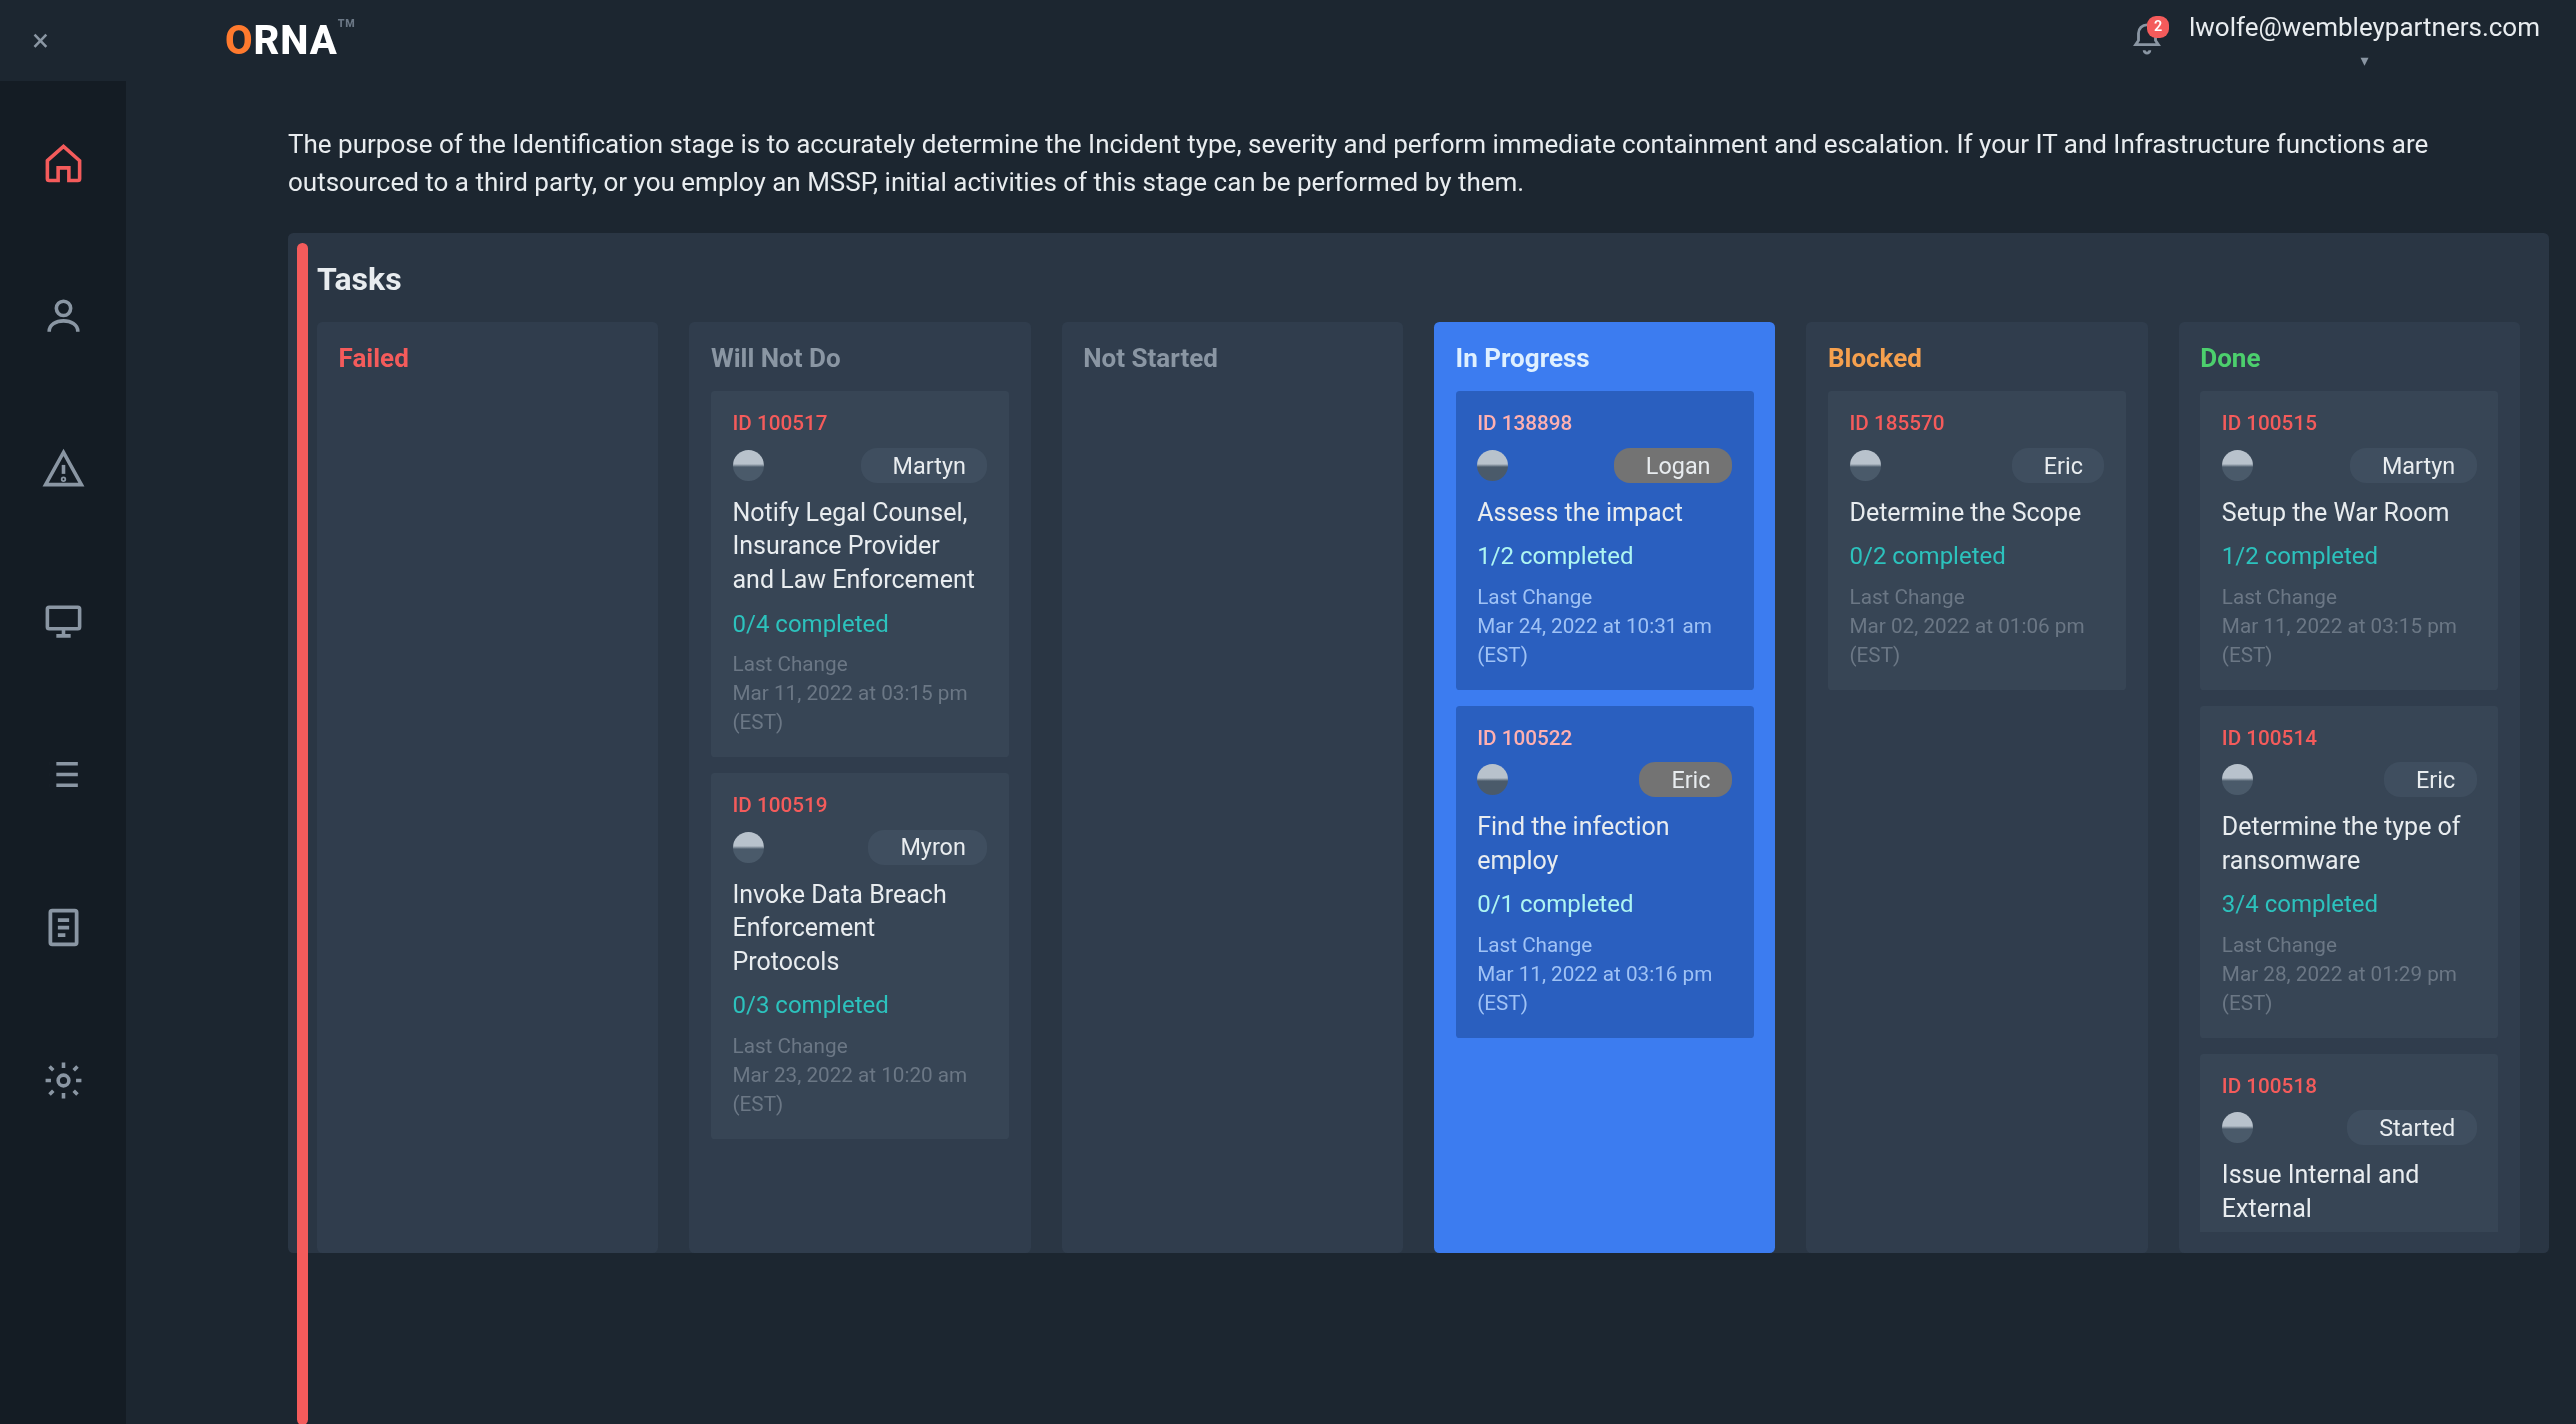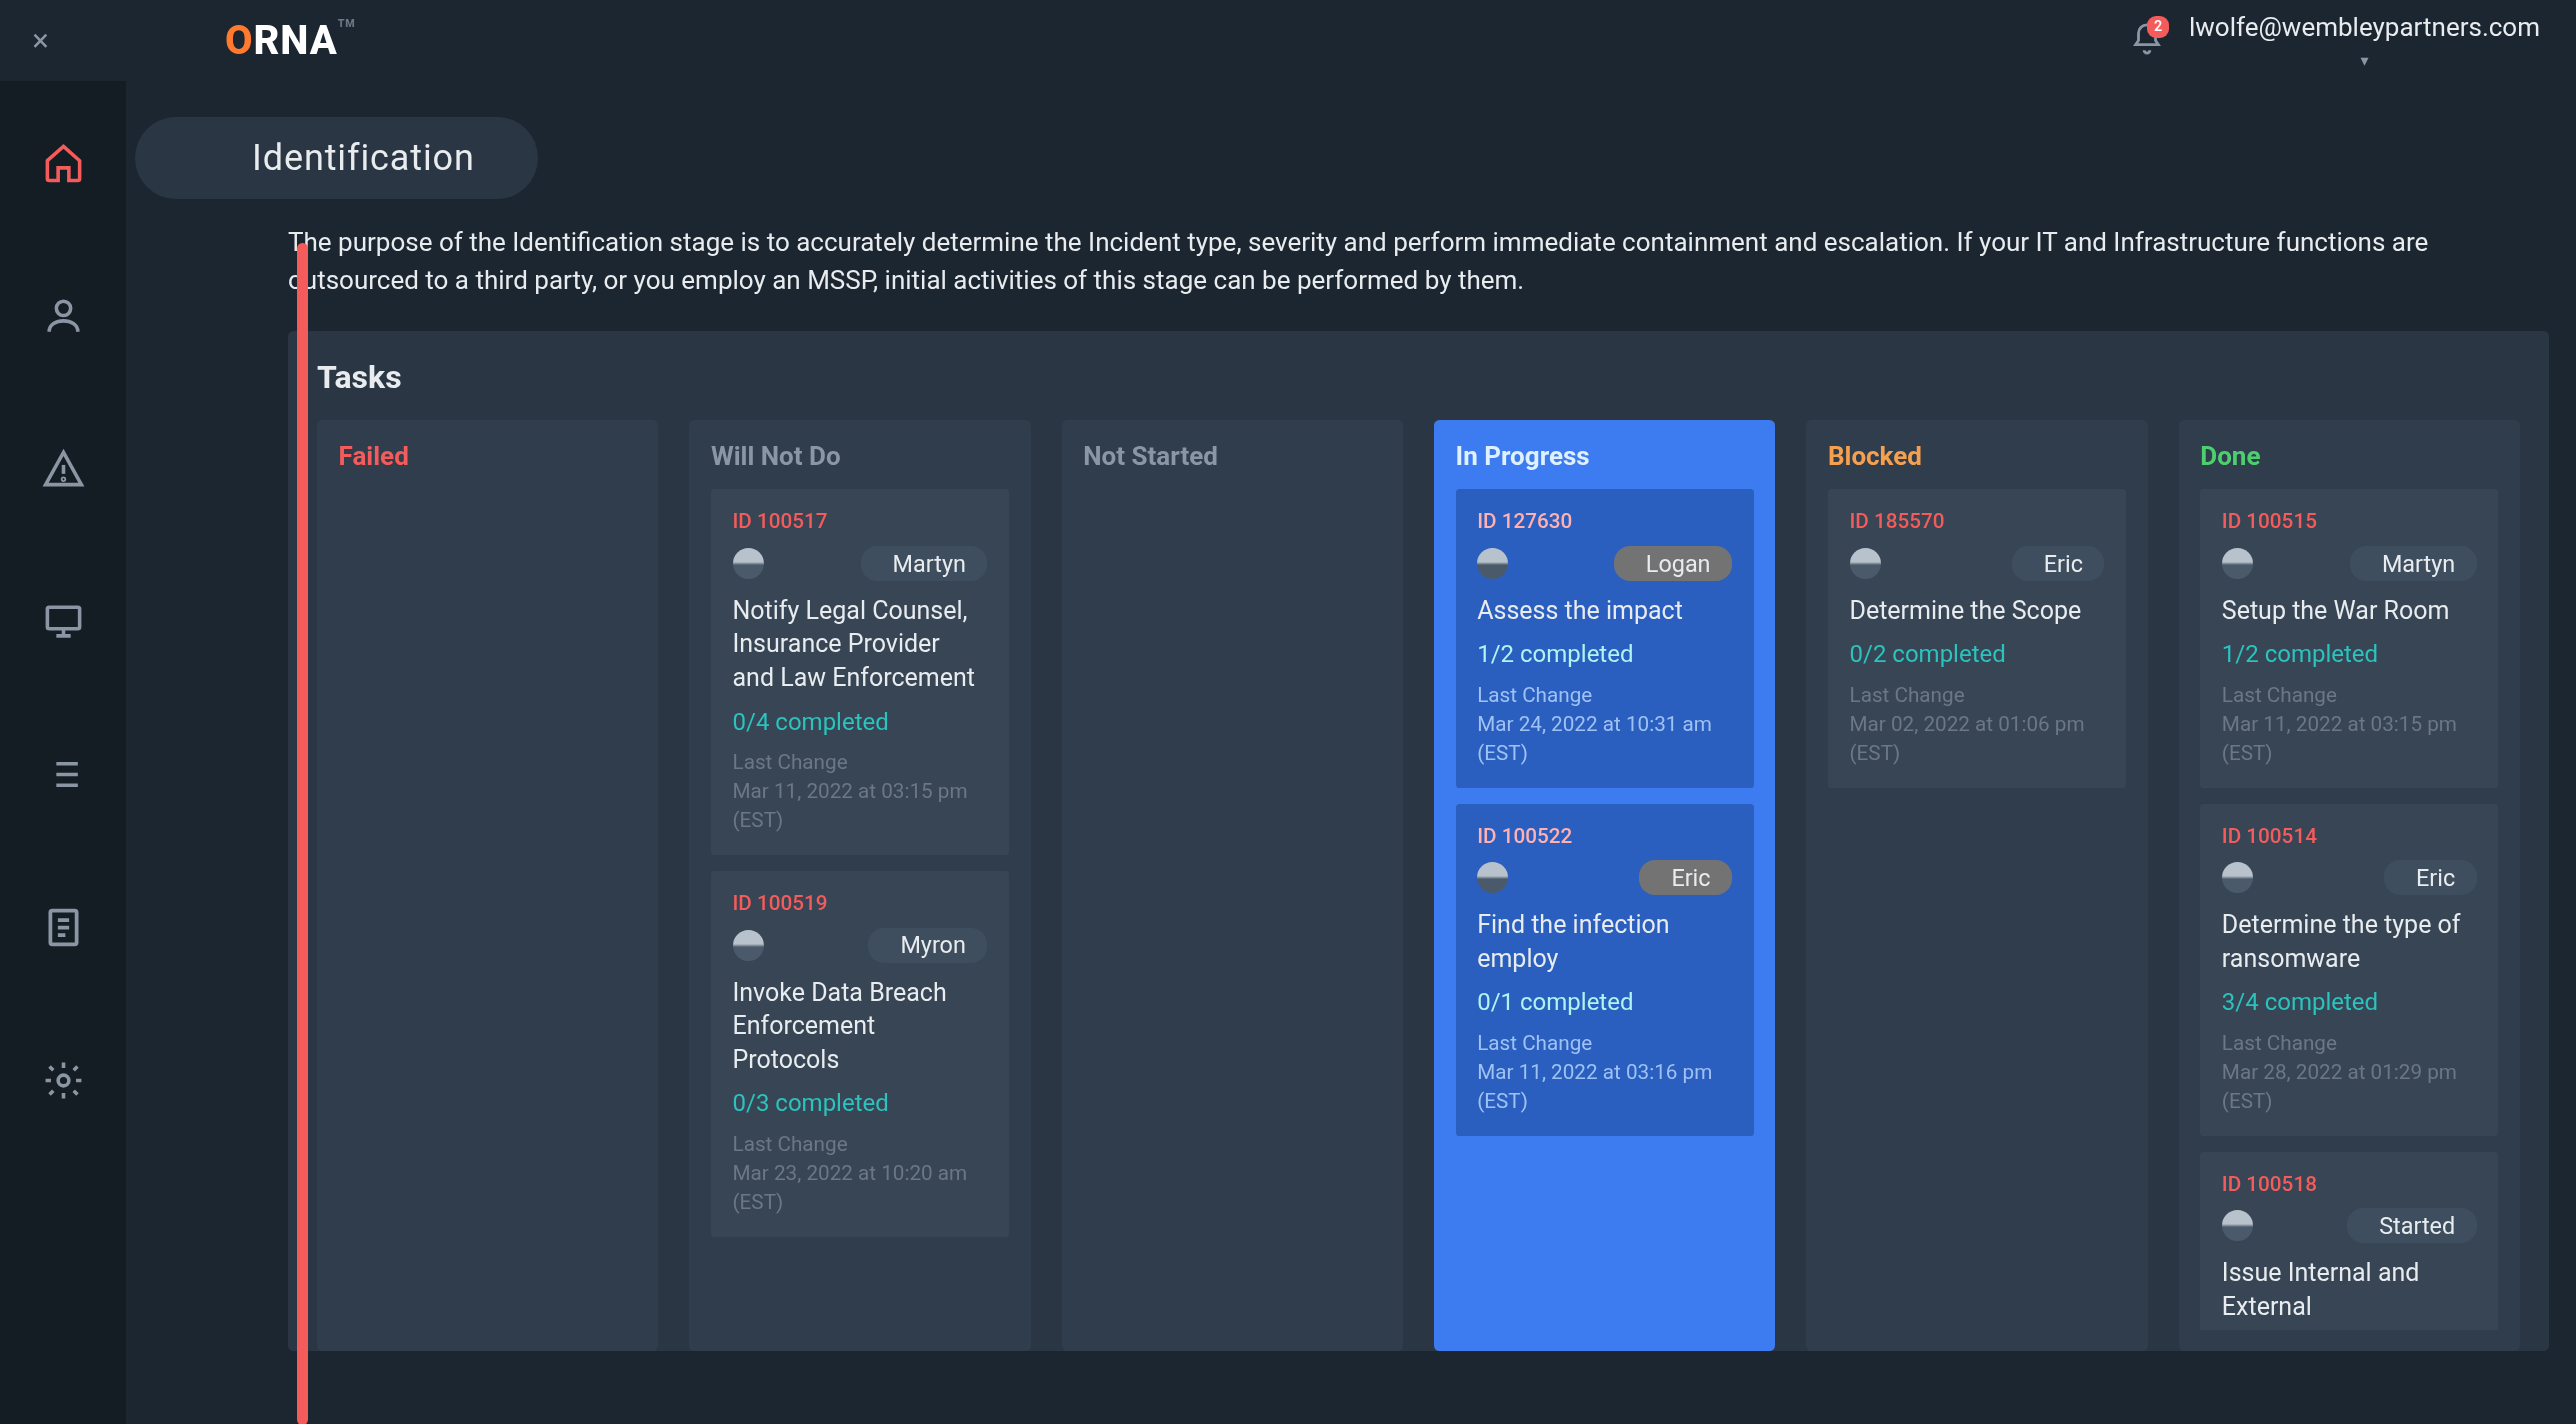--- a/index.html
+++ b/index.html
@@ -332,26 +332,20 @@
     <div class="nav-icon">
       <svg width="43" height="43" viewBox="0 0 24 24" fill="none" stroke="currentColor" stroke-width="2">
           <circle cx="12" cy="12" r="3"></circle>
           <path d="M12 2v3M12 19v3M4.2 4.2l2.1 2.1M17.7 17.7l2.1 2.1M2 12h3M19 12h3M4.2 19.8l2.1-2.1M17.7 6.3l2.1-2.1"></path>
         </svg>
     </div>
   </div>
 
   <div class="main">
 
-    <div class="stage-pill-row">
-      <div class="stage-pill">
-        <span>Identification</span>
-      </div>
-
-    </div>
 
     <div class="desc">The purpose of the Identification stage is to accurately determine the Incident type, severity and perform immediate containment and escalation. If your IT and Infrastructure functions are outsourced to a third party, or you employ an MSSP, initial activities of this stage can be performed by them.</div>
 
     <div class="vbar"></div>
 
     <div class="tasks-panel">
       <div class="tasks-title">Tasks</div>
       <div class="columns" id="columns">
           <div class="col col-failed">
             <div class="col-title">Failed</div>
@@ -385,21 +379,21 @@
             </div>
           </div>
           <div class="col col-notstarted">
             <div class="col-title">Not Started</div>
             <div class="cards"></div>
           </div>
           <div class="col col-inprogress">
             <div class="col-title">In Progress</div>
             <div class="cards">
               <div class="card">
-                <div class="id">ID 127630</div>
+                <div class="id">ID 138898</div>
                 <div class="assignee">
                   <div class="avatar"></div>
                   <div class="name">Logan</div>
                 </div>
                 <div class="title">Assess the impact</div>
                 <div class="progress">1/2 completed</div>
                 <div class="lastchange" style="white-space: pre-line;">Last Change
 Mar 24, 2022 at 10:31 am (EST)</div>
               </div>
               <div class="card">

